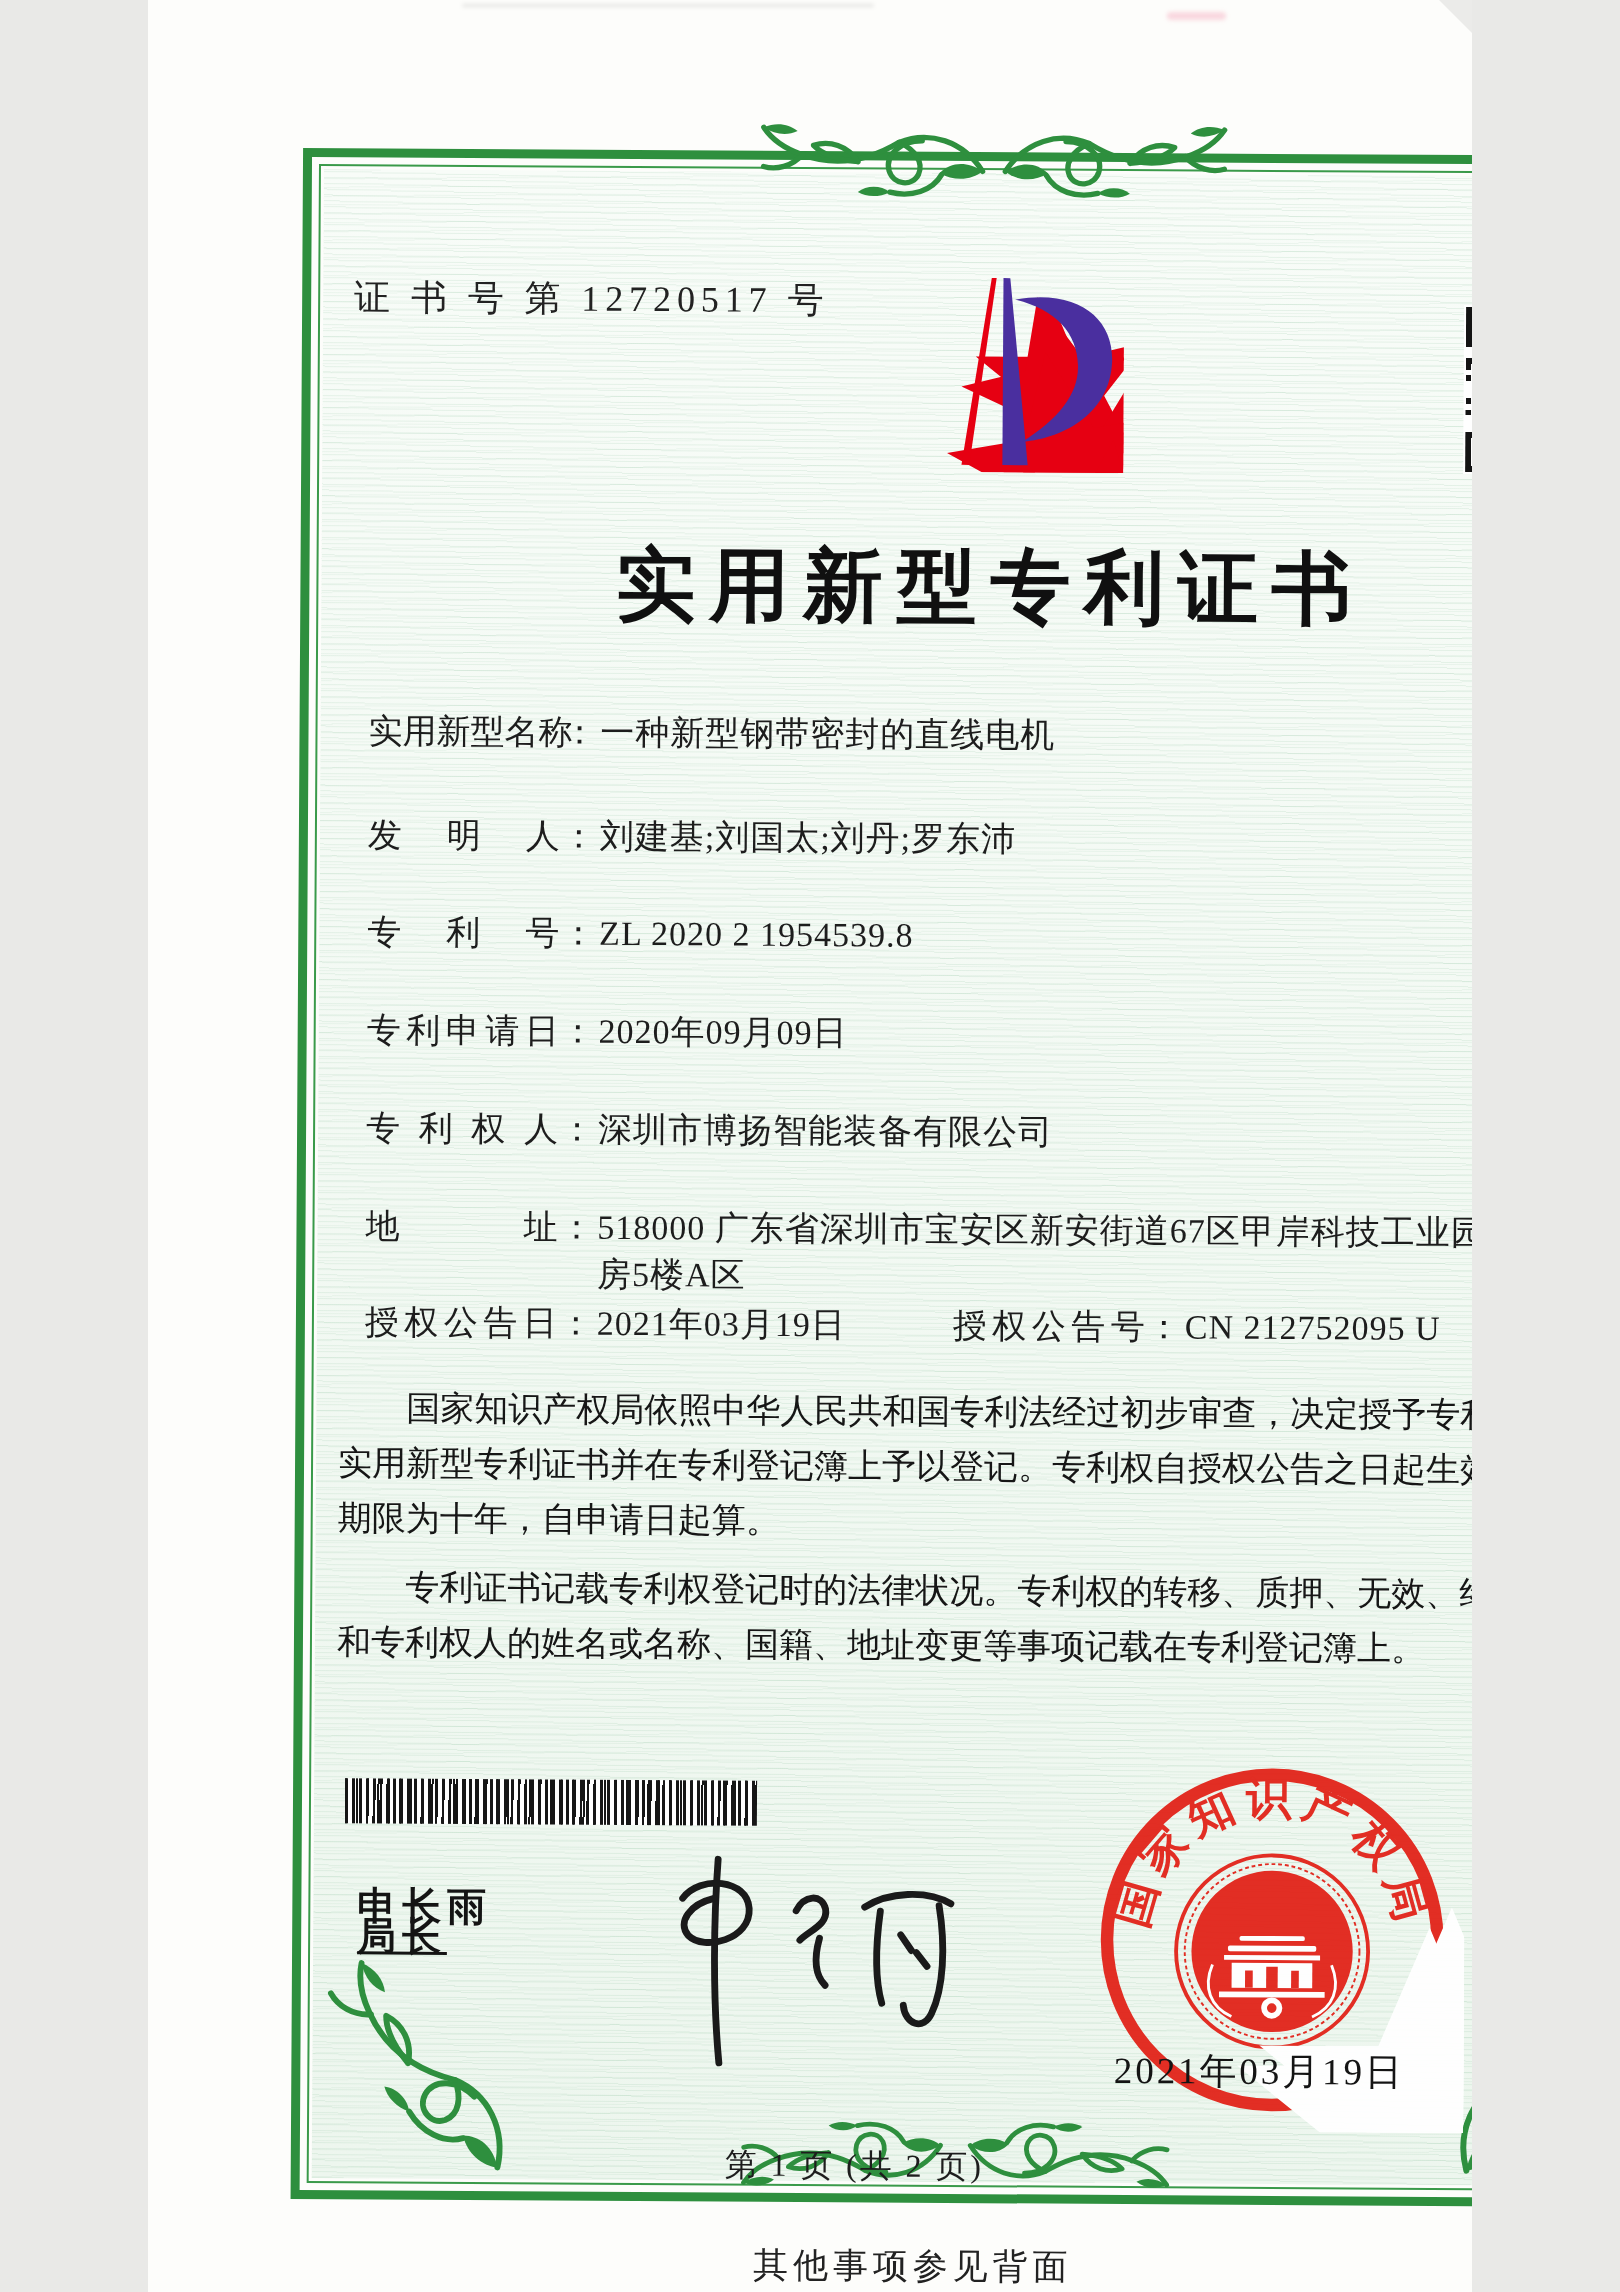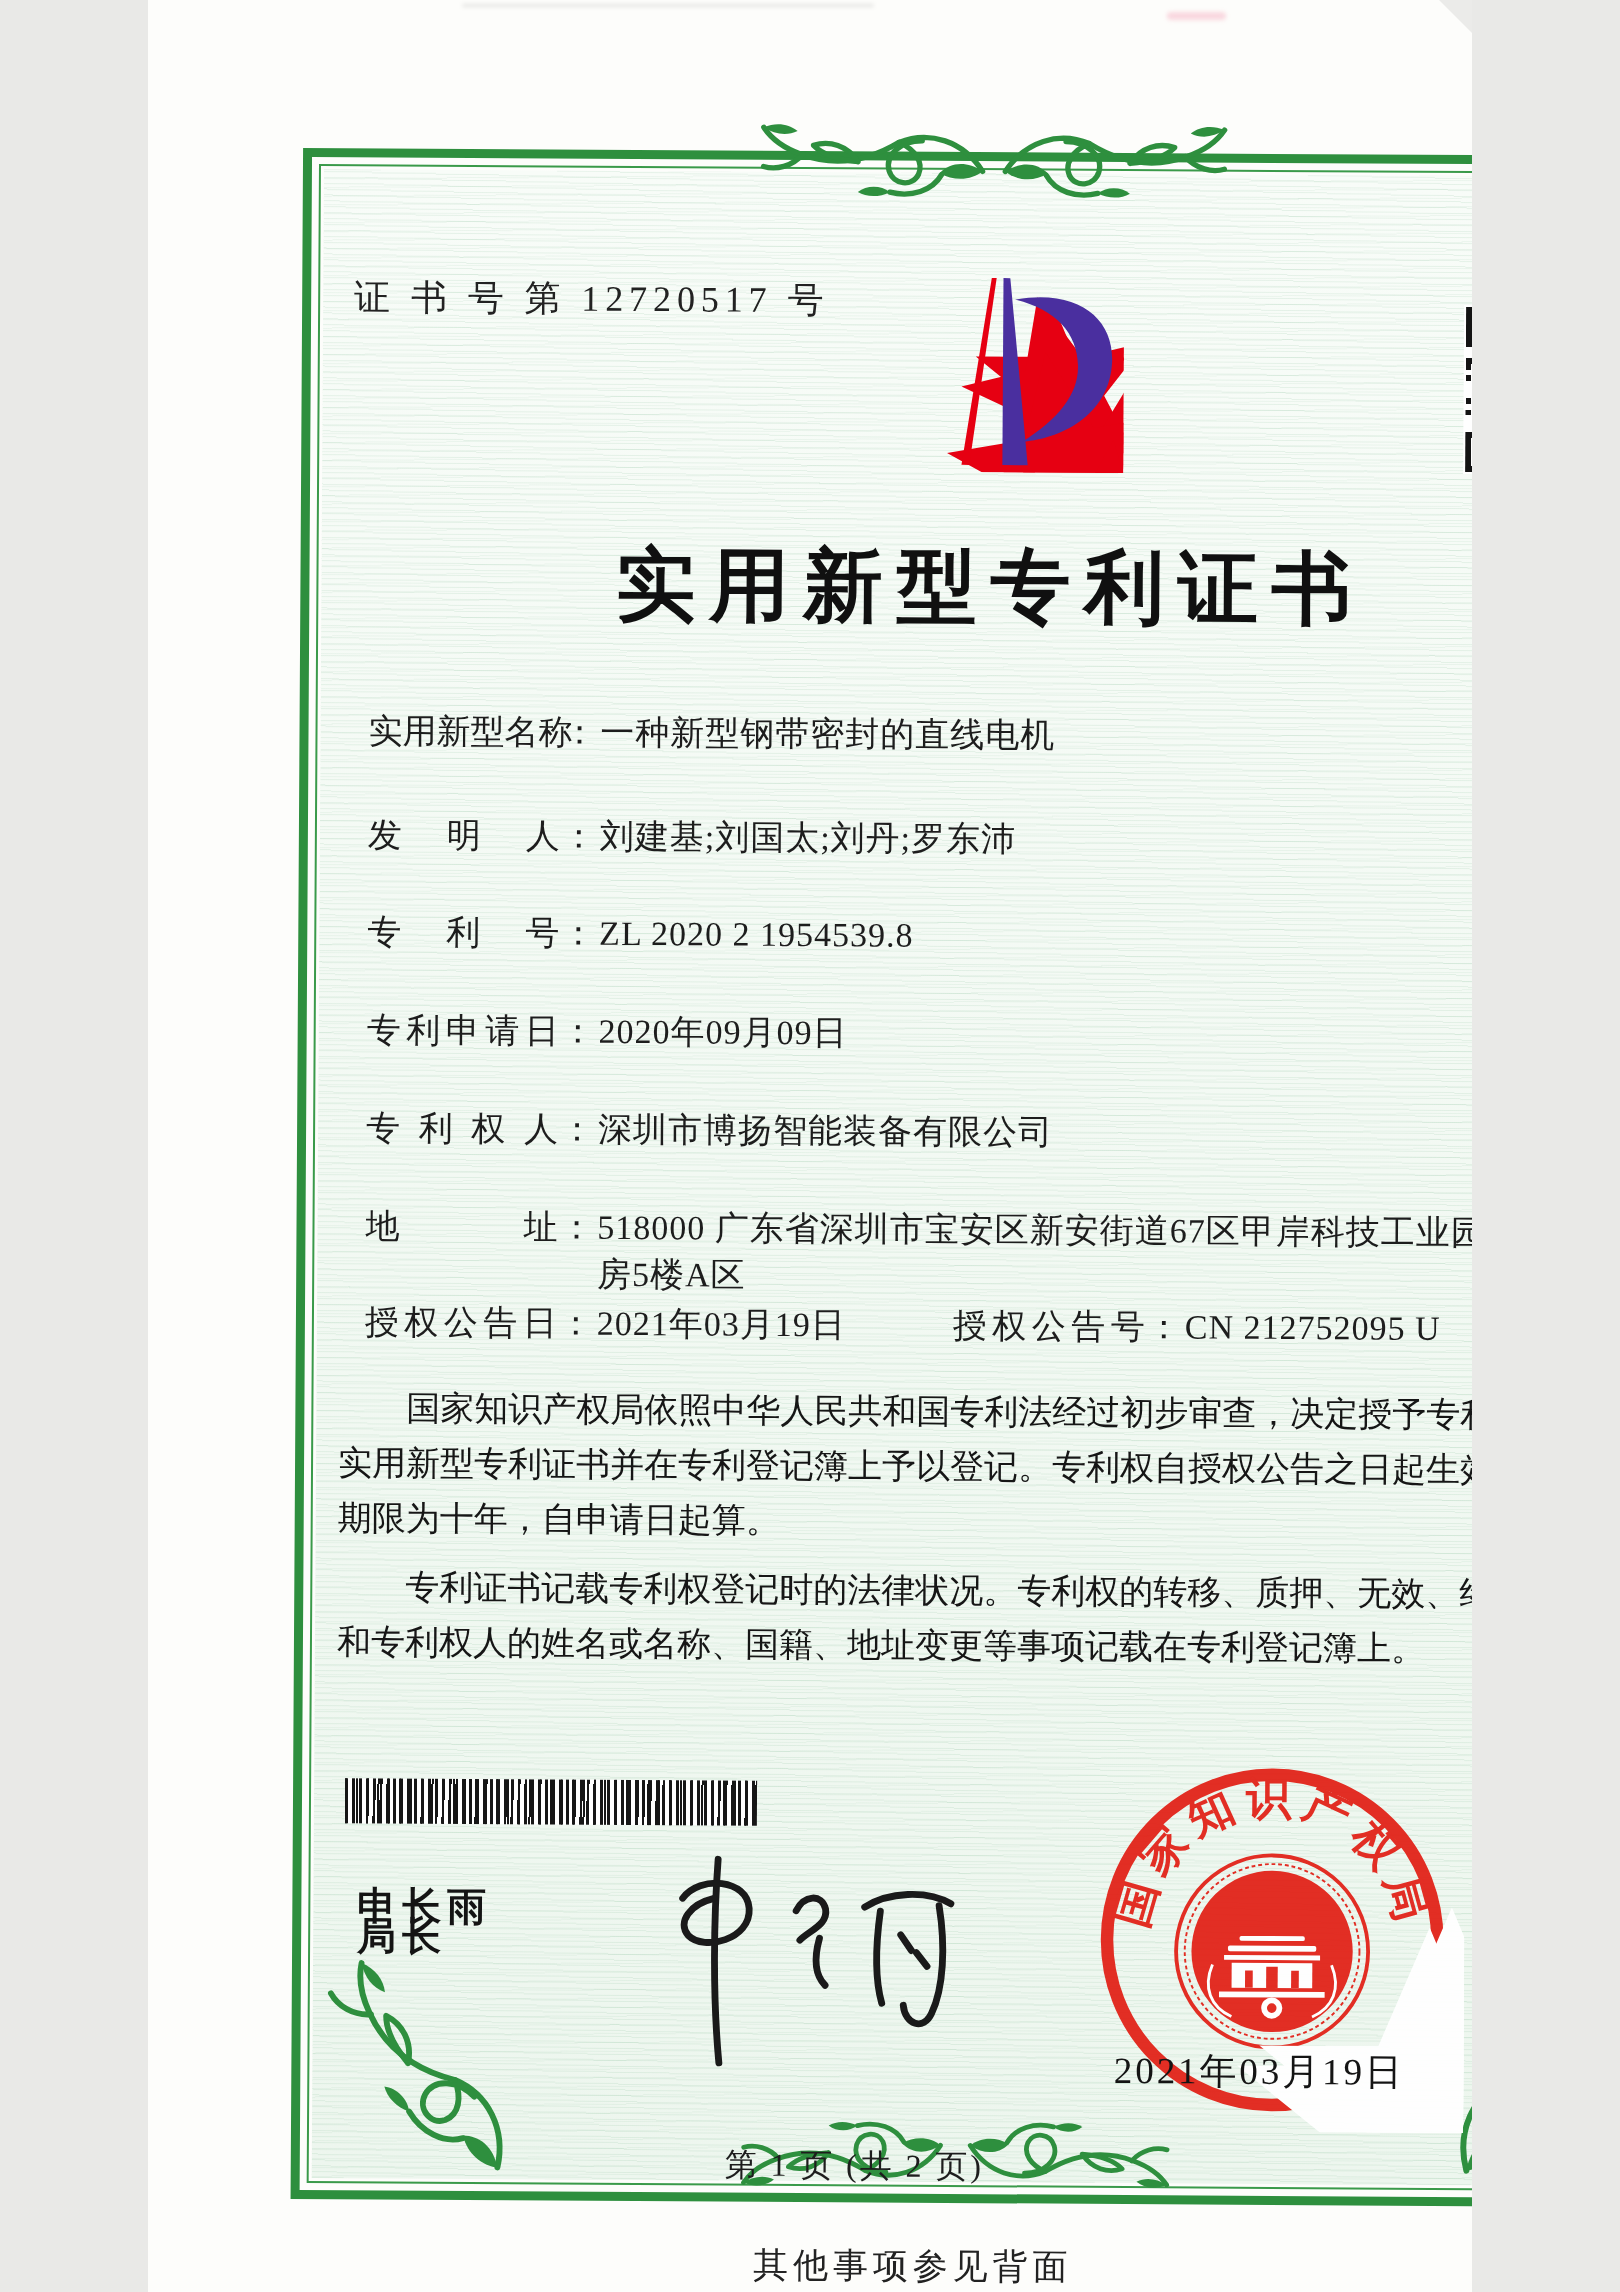--- a/index.html
+++ b/index.html
@@ -48,21 +48,21 @@
     font-size:34px;line-height:55px;text-align:justify;color:#161616;}
   .body-text p{margin:0 0 13.7px 0;text-indent:2em;}
 
   
   .barcode{position:absolute;left:201px;top:1782px;width:412px;height:45px;background-color:#fff;
     background-image:
       repeating-linear-gradient(90deg,#161616 0 2.9px,rgba(0,0,0,0) 2.9px 6.9px),
       repeating-linear-gradient(90deg,#161616 0 2px,rgba(0,0,0,0) 2px 10.8px);}
   .signoff{position:absolute;left:214px;font-family:"Liberation Sans","DejaVu Sans",sans-serif;
     font-weight:bold;font-size:39px;color:#141414;letter-spacing:5.9px;}
-  .signoff.t{top:1913px;} .signoff.n{top:1883px;}
+  .signoff.t{top:1913px;text-decoration:underline;} .signoff.n{top:1883px;}
   .signature{position:absolute;left:459px;top:1849px;width:372px;height:230px;}
 
   
   .seal{position:absolute;left:937px;top:1746px;width:384px;height:384px;opacity:.96;}
   .seal-date{position:absolute;left:970px;top:2045px;width:294px;text-align:center;
     font-size:37px;letter-spacing:2.9px;color:#141414;z-index:5;}
 
   
   .page-num{position:absolute;left:149px;top:2145px;width:1127px;text-align:center;font-size:32px;letter-spacing:2.9px;}
   .back-note{position:absolute;left:612px;top:2243px;font-size:35px;letter-spacing:4.9px;color:#222;}

